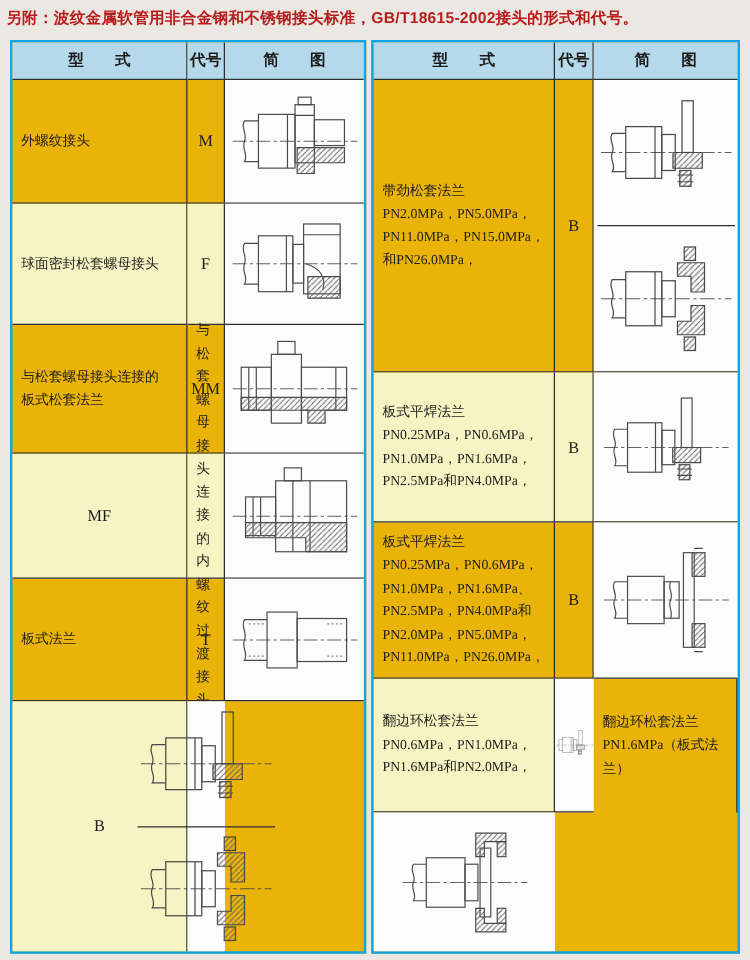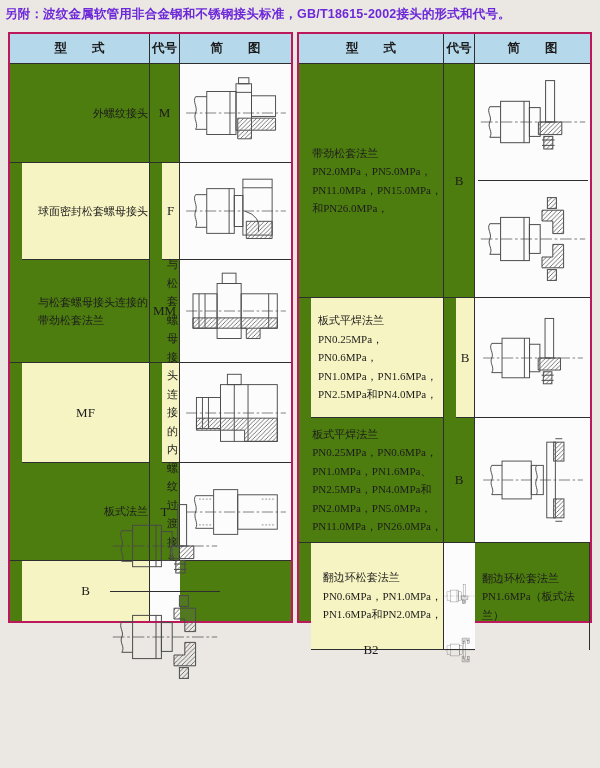--- a/index.html
+++ b/index.html
@@ -6,35 +6,35 @@
   body{
     width:600px;height:768px;
     background:#ebe8e3;
     font-family:"Liberation Serif","DejaVu Serif",serif;
     position:relative;overflow:hidden;
     color:#1c1c1c;
   }
   .title{
     position:absolute;left:5px;top:6px;width:592px;
     font-family:"Liberation Sans","DejaVu Sans",sans-serif;
-    font-weight:bold;font-size:12.5px;line-height:16px;color:#6d28d9;
+    font-weight:bold;font-size:12.5px;line-height:16px;color:#b91c1c;
     letter-spacing:0.2px;
   }
   .tbl{
-    position:absolute;top:32px;height:591px;
-    background:#4d7c0f;
-    border:2px solid #be185d;
+    position:absolute;top:32px;height:731px;
+    background:#eab308;
+    border:2px solid #0ea5e9;
     box-sizing:border-box;
     display:grid;
   }
   .tbl-left{left:8px;width:285px;grid-template-columns:140px 30px 1fr;
     grid-template-rows:30px 99px 97px 103px 100px 98px auto;}
   .tbl-right{left:297px;width:295px;grid-template-columns:145px 31px 1fr;
     grid-template-rows:30px 234px 120px 125px 107px auto;}
-  .c{box-sizing:border-box;min-width:0;min-height:0;justify-content:flex-end;}
+  .c{box-sizing:border-box;min-width:0;min-height:0;}
   .br{border-right:1px solid #2e2e2e;}
   .bb{border-bottom:1px solid #2e2e2e;}
   .hdr{
     background:#b5d9eb;
     display:flex;align-items:center;justify-content:center;
     font-size:12.5px;font-weight:600;white-space:pre;
   }
   .ctype{
     display:flex;align-items:center;
     padding:4px 1px 4px 7px;
@@ -42,21 +42,21 @@
   }
   .ctype span{white-space:pre-line;}
   .ccode{
     display:flex;align-items:center;justify-content:center;
     font-size:13px;
   }
   .cdiag{
     background:#fcfcfc;
     display:flex;align-items:center;justify-content:center;
   }
-  .hl{background:#f6f4c2;margin-left:12px;}
+  .hl{background:#f6f4c2;}
   .split{display:flex;flex-direction:column;padding:0;}
   .split .half{flex:1;display:flex;align-items:center;justify-content:center;}
   .split .half.bb{border-bottom:1px solid #2e2e2e;}
   .cdiag svg{width:110px;height:86px;}
   .split .half svg{width:110px;height:90px;}
   #symlib{position:absolute;width:0;height:0;overflow:hidden;}
 </style>
 </head>
 <body>
 
@@ -217,21 +217,21 @@
     </div>
   <div class="c ccode br bb hl">F</div>
   <div class="c cdiag bb">
     <svg viewBox="0 0 120 100">
         <use href="#d-f"></use>
       </svg>
   </div>
 
   <div class="c ctype br bb">
       <span>与松套螺母接头连接的
-带劲松套法兰</span>
+板式松套法兰</span>
     </div>
   <div class="c ccode br bb">MM</div>
   <div class="c cdiag bb">
     <svg viewBox="0 0 120 100">
         <use href="#d-mm"></use>
       </svg>
   </div>
 
   <div class="c ccode br bb hl">MF</div>
   <div class="c ctype br bb hl">
@@ -330,19 +330,18 @@
   <div class="c cdiag bb">
     <svg viewBox="0 0 120 100">
         <use href="#d-fup"></use>
       </svg>
   </div>
 
   <div class="c ctype br">
       <span>翻边环松套法兰
 PN1.6MPa（板式法兰）</span>
     </div>
-  <div class="c ccode br">B2</div>
   <div class="c cdiag">
     <svg viewBox="0 0 120 100">
         <use href="#d-fclamp"></use>
       </svg>
   </div>
 </div>
 
 </body></html>

